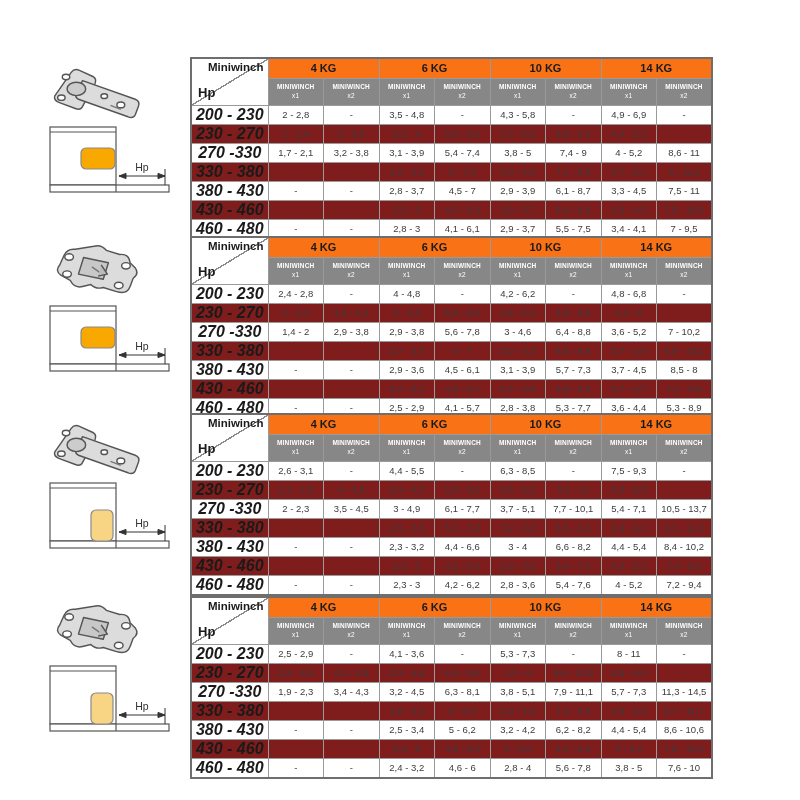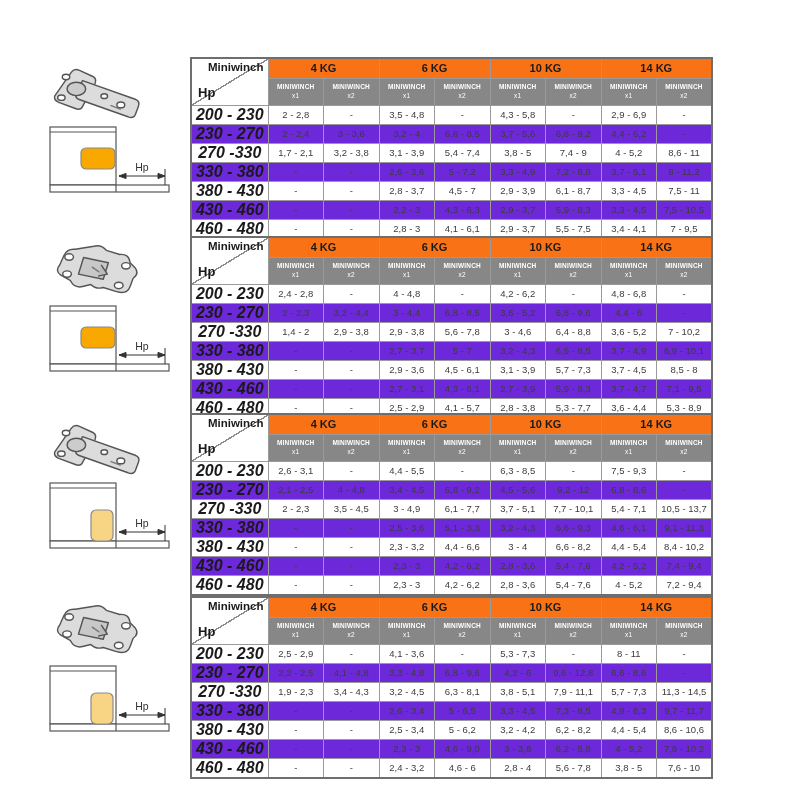--- a/index.html
+++ b/index.html
@@ -45,21 +45,21 @@
         #8a8a8a calc(50% + 0.7px), transparent calc(50% + 0.7px)) #ffffff;
   }
   .corner-top  { position:absolute; top:2px; right:4px; font-size:11.5px; font-weight:bold; color:#1a1a1a; }
   .corner-bottom { position:absolute; bottom:5px; left:6px; font-size:13px; font-weight:bold; color:#1a1a1a; }
 
   th.hp-range {
     background:inherit; font-size:16px; font-weight:bold; font-style:italic; color:#1a1a1a;
   }
   td.val { font-size:9.5px; color:#3c3c3c; background:inherit; }
   tbody tr.odd  { background:#ffffff; }
-  tbody tr.even { background:#6d28d9; }
+  tbody tr.even { background:#7f1d1d; }
 
   svg text { font-family:"Liberation Sans", sans-serif; }
 </style>
 </head>
 <body>
 
 <div class="page">
 
   <div class="group" style="top:57px">
     <div class="figures">
@@ -128,21 +128,21 @@
         </thead>
         <tbody>
           <tr class="odd">
             <th class="hp-range">200 - 230</th>
             <td class="val">2 - 2,8</td>
             <td class="val">-</td>
             <td class="val">3,5 - 4,8</td>
             <td class="val">-</td>
             <td class="val">4,3 - 5,8</td>
             <td class="val">-</td>
-            <td class="val">2,9 - 6,9</td>
+            <td class="val">4,9 - 6,9</td>
             <td class="val">-</td>
           </tr>
           <tr class="even">
             <th class="hp-range">230 - 270</th>
             <td class="val">2 - 2,4</td>
             <td class="val">3 - 3,6</td>
             <td class="val">3,2 - 4</td>
             <td class="val">6,8 - 8,5</td>
             <td class="val">3,7 - 5,6</td>
             <td class="val">6,8 - 9,2</td>

